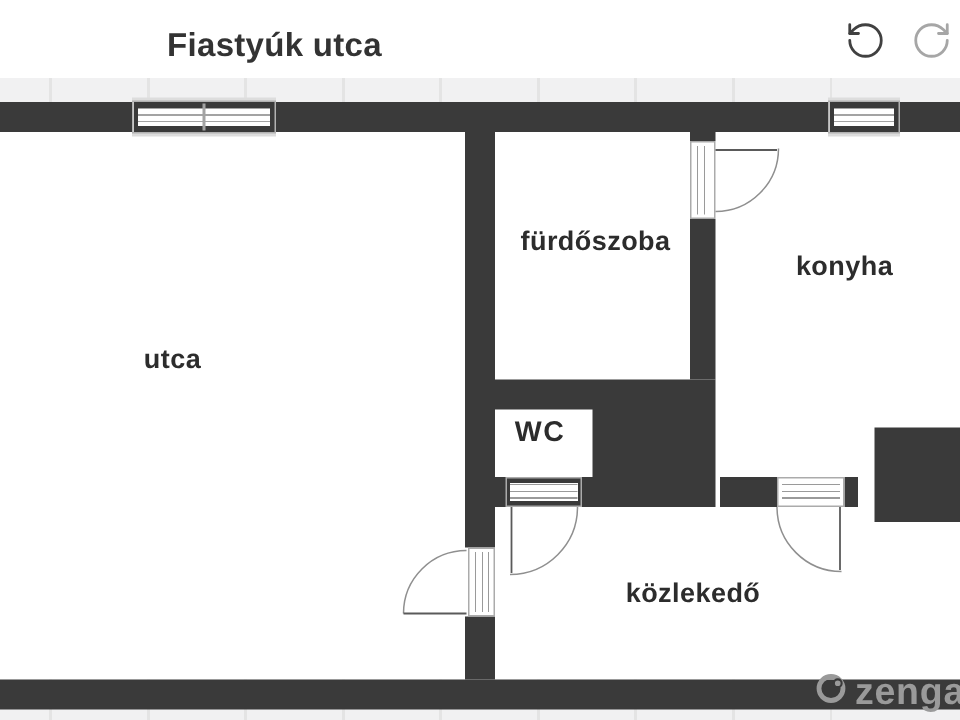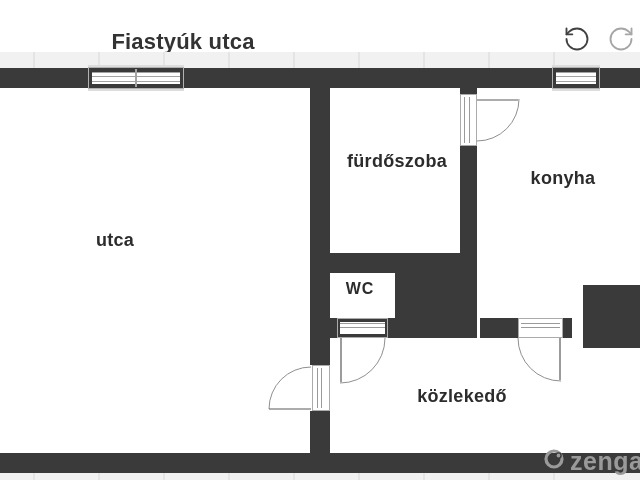--- a/index.html
+++ b/index.html
@@ -3,21 +3,21 @@
 <meta charset="utf-8">
 <style>
   html,body{margin:0;padding:0;background:#888;}
   .screen{
     position:relative;width:640px;height:480px;overflow:hidden;
     background:#fff;font-family:"Liberation Sans",sans-serif;
     -webkit-font-smoothing:antialiased;
   }
   
   .header{
-    position:absolute;top:16px;left:0;width:640px;height:52px;
+    position:absolute;top:4px;left:0;width:640px;height:52px;
     background:#ffffff;border-bottom:1px solid #dcdcdc;box-sizing:border-box;
   }
   .title{
     position:absolute;left:183px;top:26px;transform:translate(-50%,-50%);
     font-size:22px;font-weight:600;color:#333;white-space:nowrap;letter-spacing:.2px;
   }
   .icon-btn{position:absolute;top:8px;width:30px;height:30px;background:none;border:none;padding:0;cursor:pointer;}
   .icon-btn svg{display:block;width:28px;height:28px;}
   .undo-btn{left:563px;}
   .redo-btn{left:607px;}
@@ -50,21 +50,21 @@
     background-color:#fff;border:1px solid #ababab;box-sizing:border-box;
     background-image:repeating-linear-gradient(to right,transparent 0 3.5px,#9a9a9a 3.5px 4.5px);
     background-clip:content-box;padding:2px 3px;
   }
   .swing{position:absolute;left:0;top:0;pointer-events:none;}
   
   .room-label{
     position:absolute;transform:translate(-50%,-50%);
     font-size:18px;font-weight:600;color:#2c2c2c;white-space:nowrap;letter-spacing:.3px;
   }
-  .wc-label{font-size:16px;font-weight:700;letter-spacing:1px;}
+  .wc-label{font-size:19px;font-weight:700;letter-spacing:1px;}
   
   .watermark{
     position:absolute;left:543px;top:396px;display:flex;align-items:center;gap:5px;
   }
   .wm-text{font-size:25px;font-weight:700;color:#9a9a9a;letter-spacing:.5px;line-height:1;}
 </style>
 </head>
 <body>
 
 <div class="screen">

